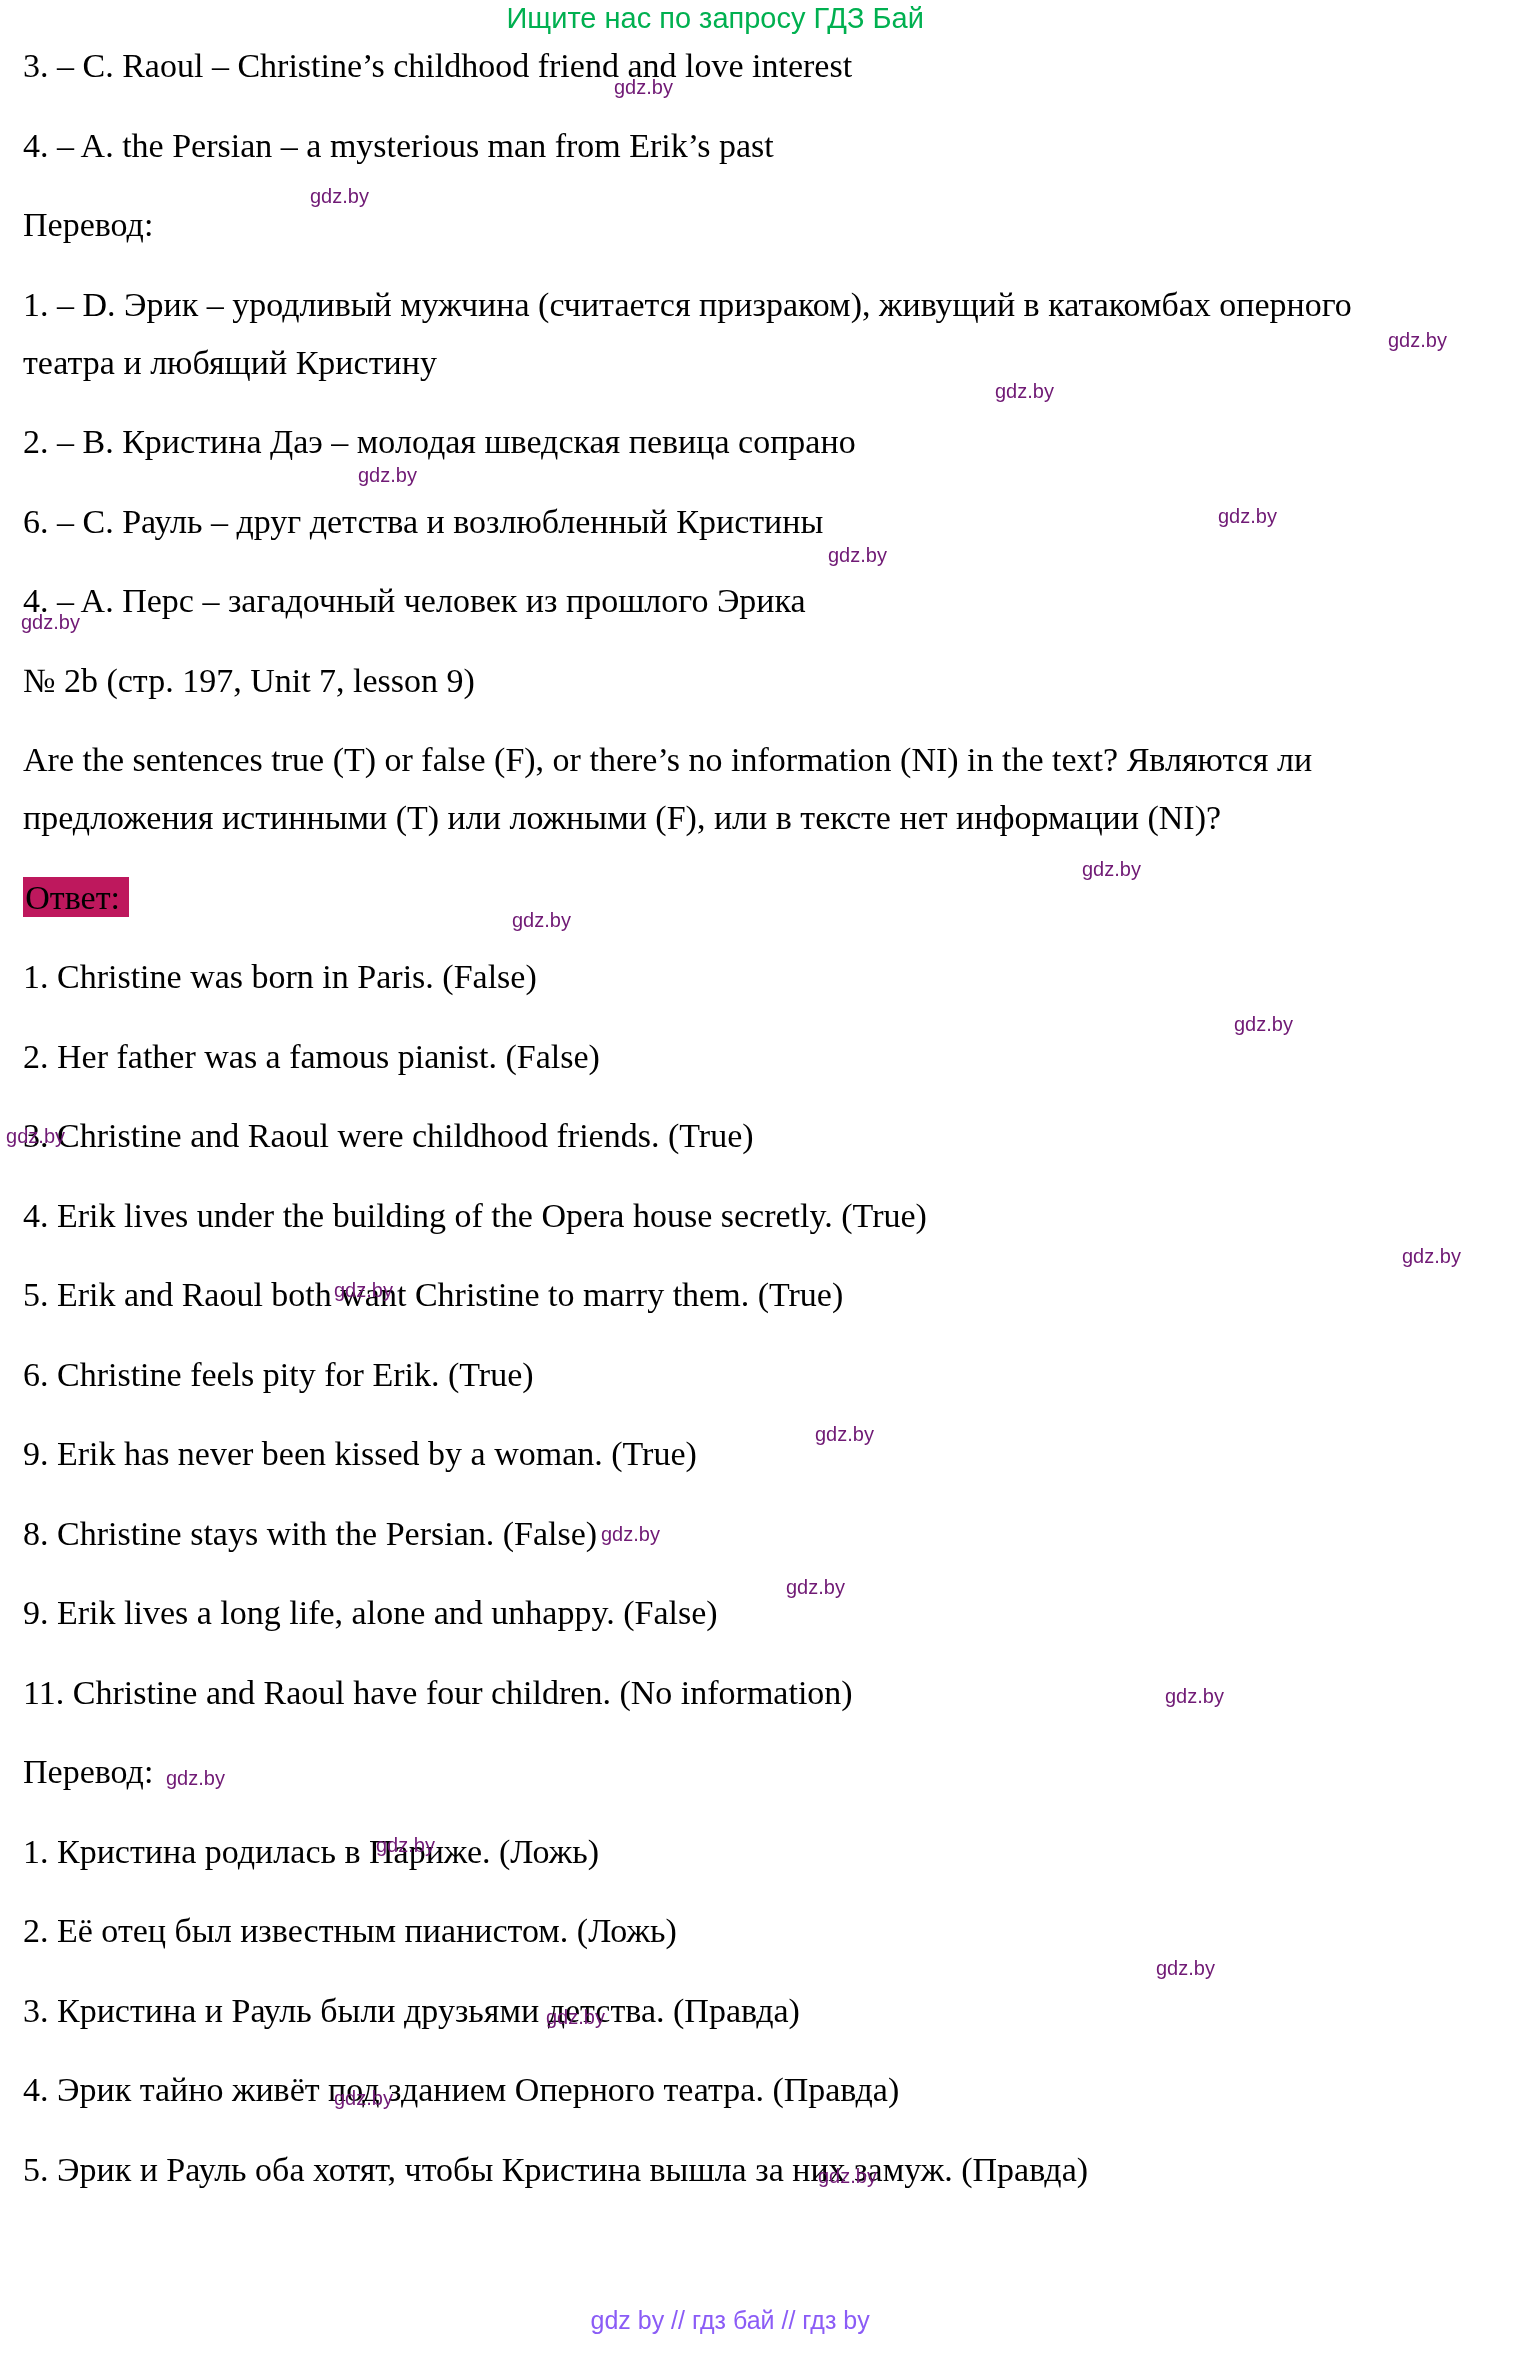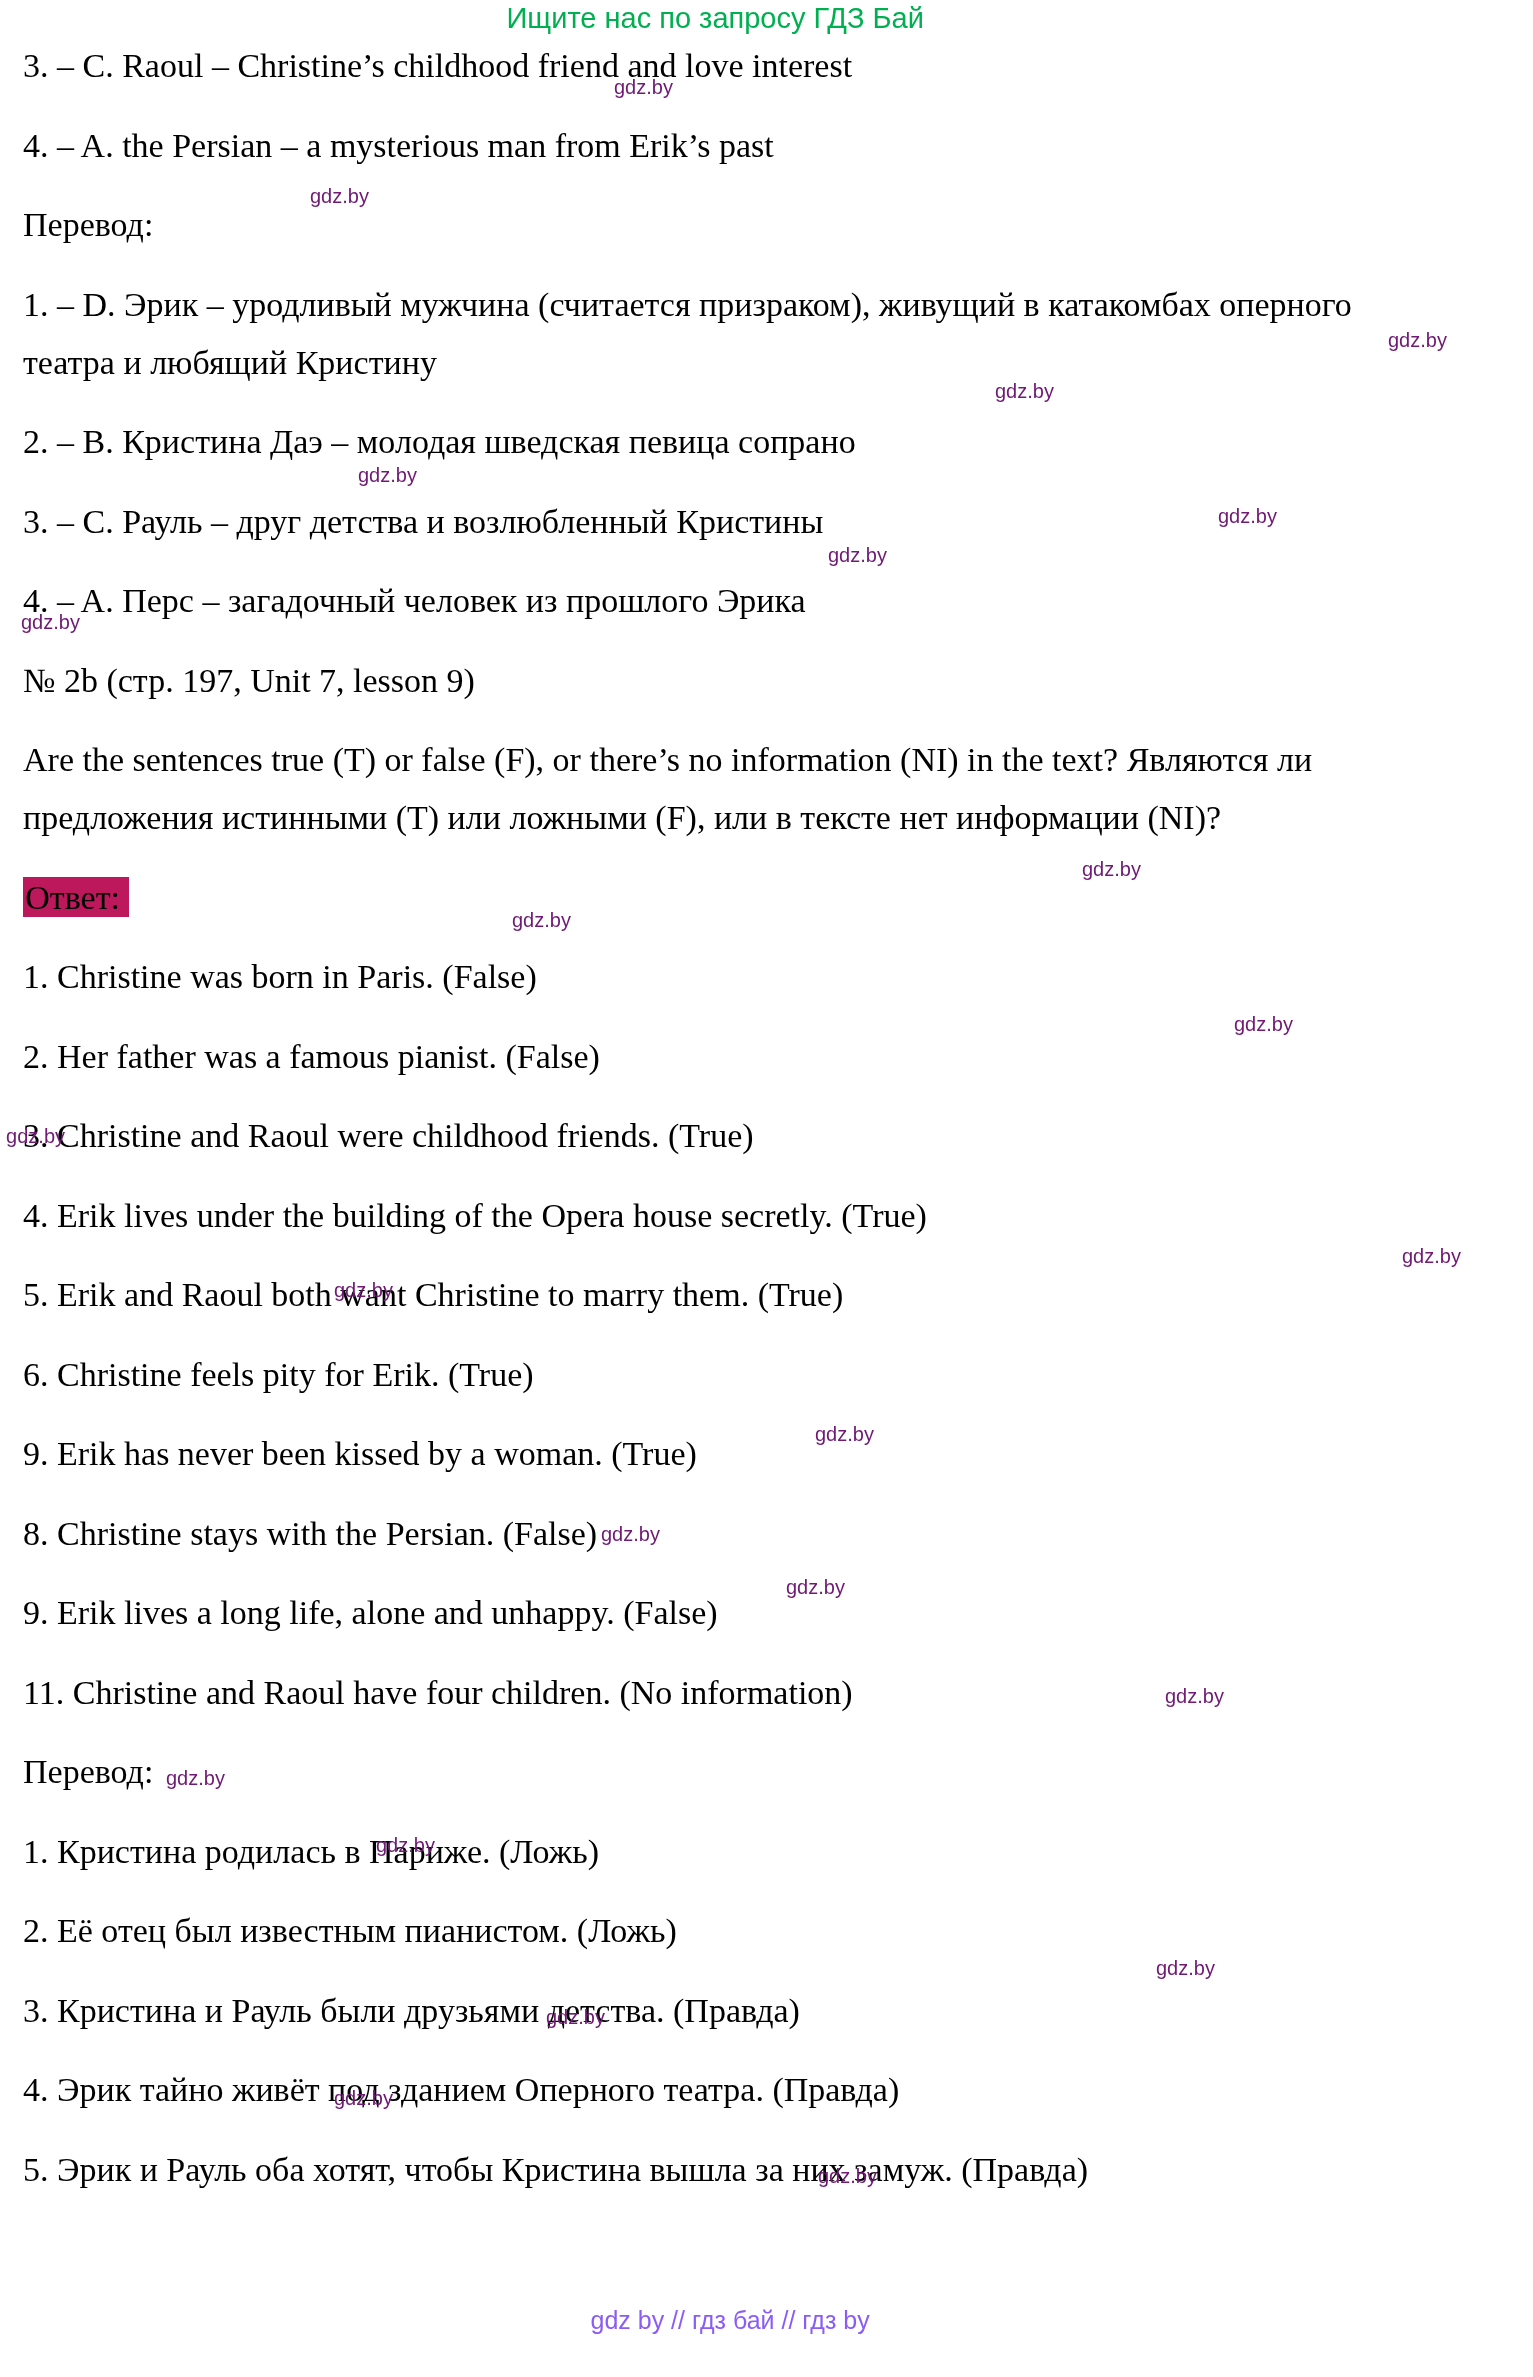--- a/index.html
+++ b/index.html
@@ -66,21 +66,21 @@
   <div class="top-note">Ищите нас по запросу ГДЗ Бай</div>
 
   <div class="content">
     <p class="para">3. – C. Raoul – Christine’s childhood friend and love interest</p>
     <p class="para">4. – A. the Persian – a mysterious man from Erik’s past</p>
 
     <p class="para bold">Перевод:</p>
 
     <p class="para">1. – D. Эрик – уродливый мужчина (считается призраком), живущий в катакомбах оперного театра и любящий Кристину</p>
     <p class="para">2. – B. Кристина Даэ – молодая шведская певица сопрано</p>
-    <p class="para">3. – C. Рауль – друг детства и возлюбленный Кристины</p>
+    <p class="para">6. – C. Рауль – друг детства и возлюбленный Кристины</p>
     <p class="para">4. – A. Перс – загадочный человек из прошлого Эрика</p>
 
     <p class="para bold">№ 2b (стр. 197, Unit 7, lesson 9)</p>
 
     <p class="para">Are the sentences true (T) or false (F), or there’s no information (NI) in the text? Являются ли предложения истинными (T) или ложными (F), или в тексте нет информации (NI)?</p>
 
     <p class="para"><span class="hl bold">Ответ:</span></p>
 
     <p class="para">1. Christine was born in Paris. (False)</p>
     <p class="para">2. Her father was a famous pianist. (False)</p>

